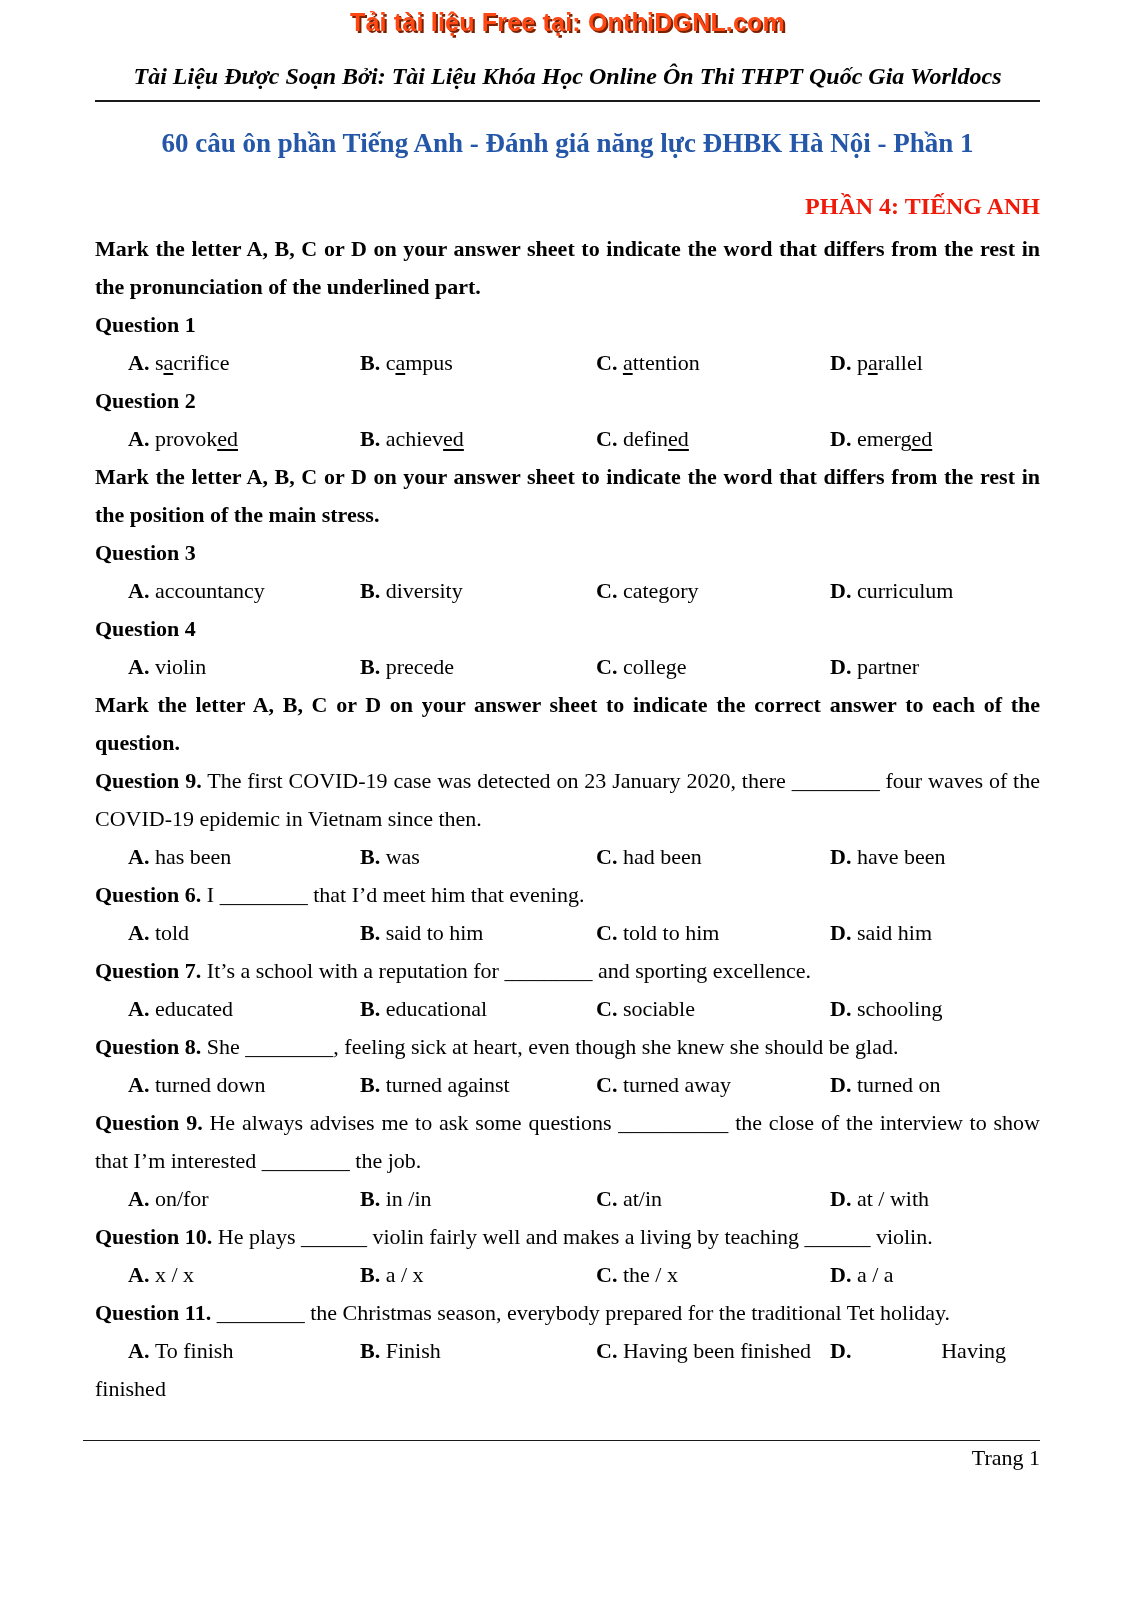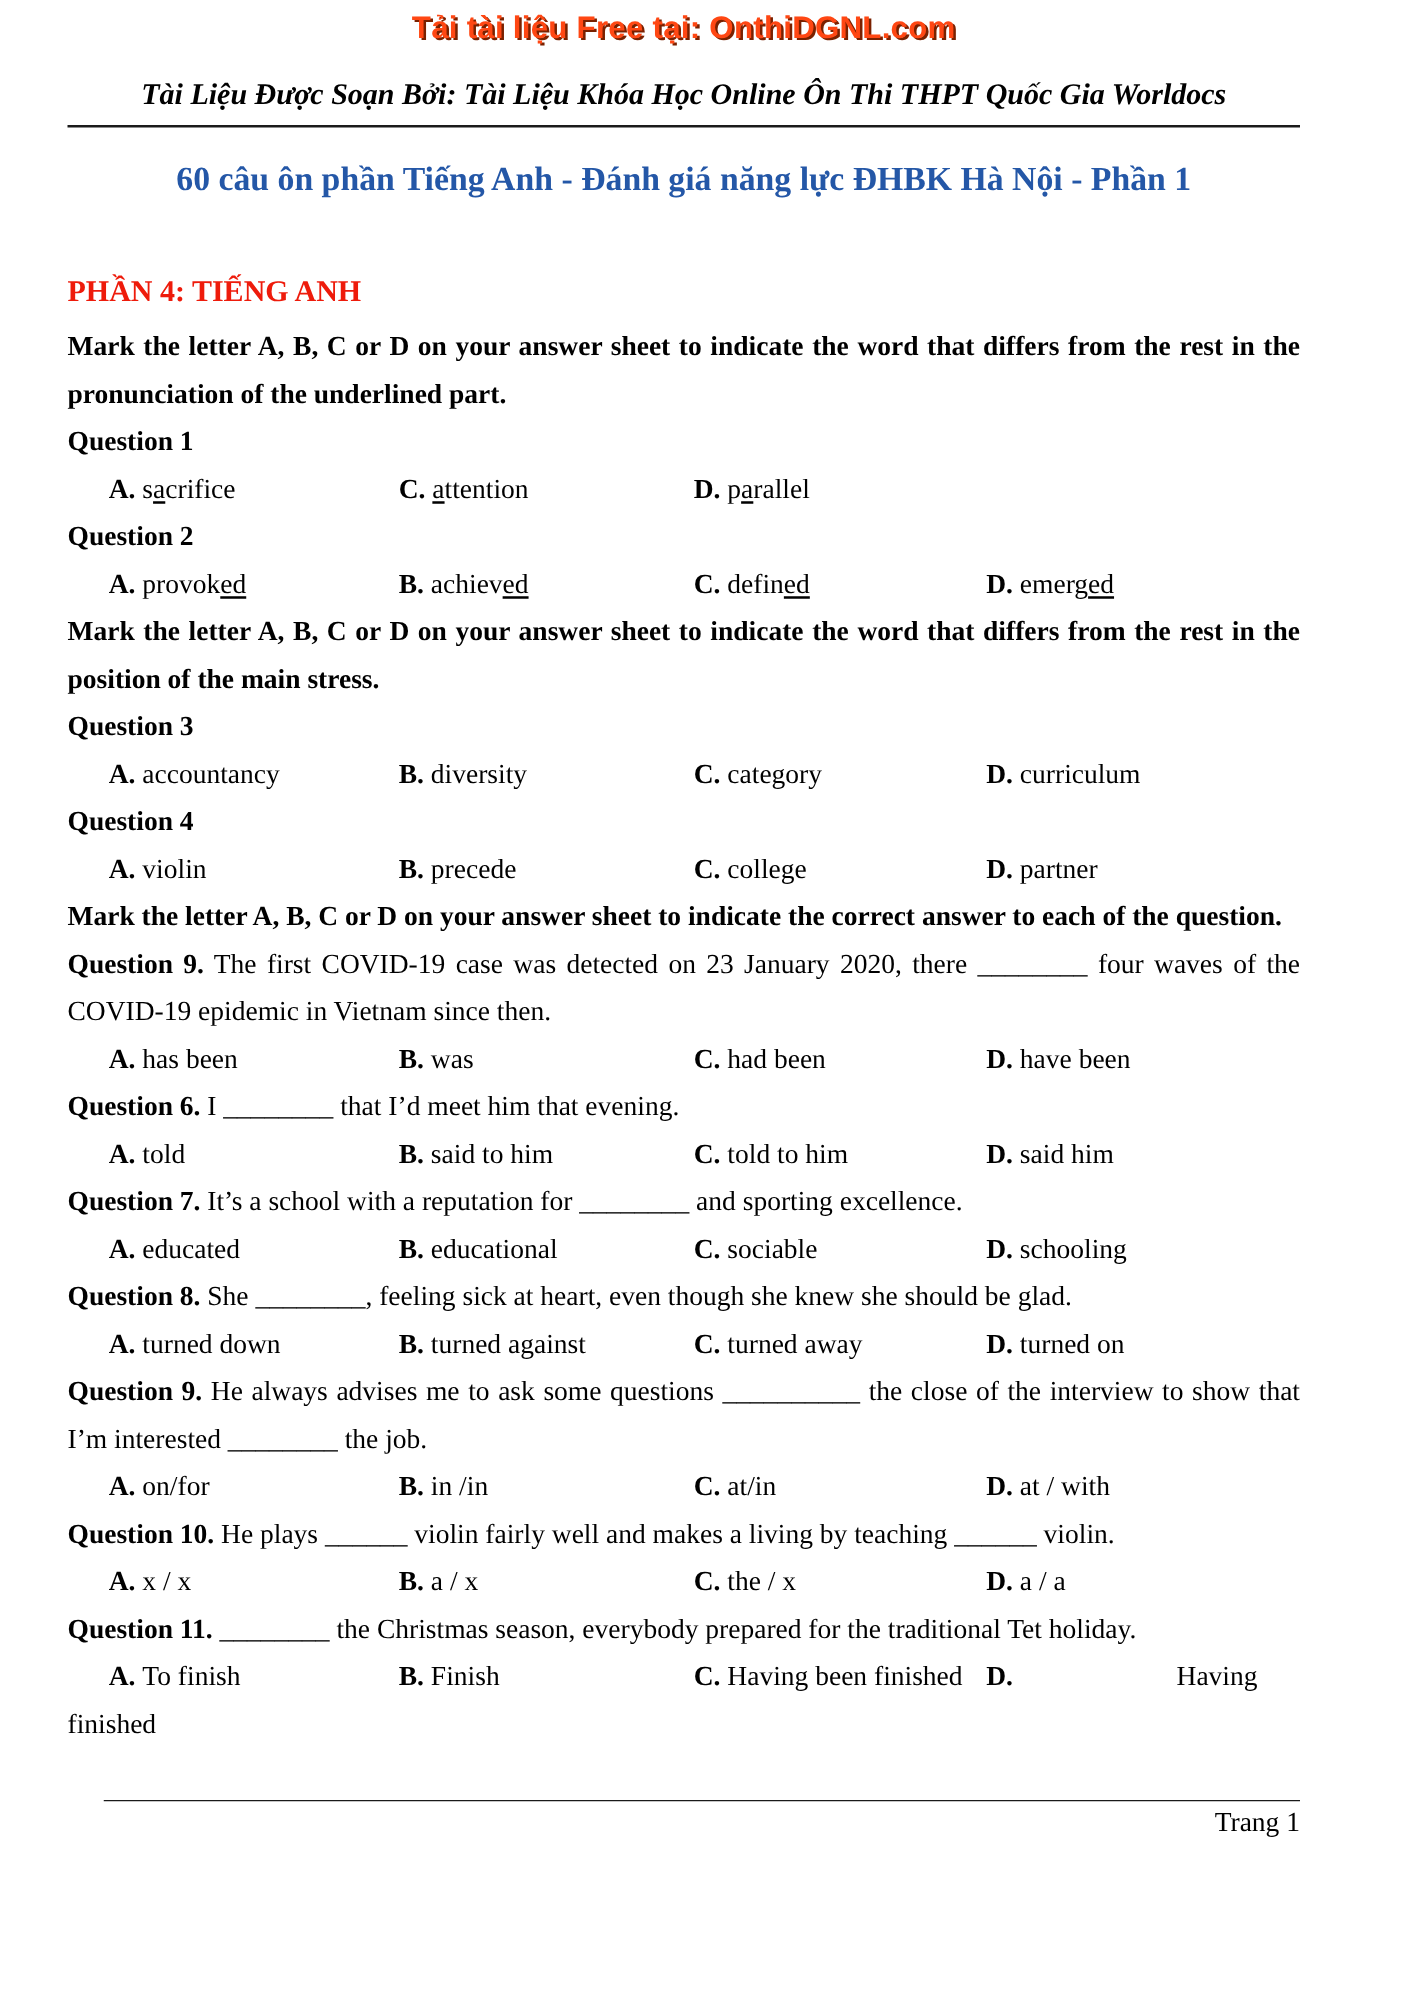--- a/index.html
+++ b/index.html
@@ -4,21 +4,21 @@
 <style>
   html,body{margin:0;padding:0;background:#ffffff;}
   .page{
     position:relative;
     width:1131px;height:1600px;
     margin:0 auto;
     background:#ffffff;
     font-family:"Liberation Serif", serif;
     color:#000;
     box-sizing:border-box;
-    padding:0 91px 0 54px;
+    padding:0 91px 0 95px;
     overflow:hidden;
   }
   .banner{
     padding-top:8px;
     text-align:center;
     font-family:"Liberation Sans", sans-serif;
     font-weight:700;
     font-size:25px;
     color:var(--banner-red,#ff4713);
     text-shadow:2px 2px 0 var(--banner-shadow,#7a2100);
@@ -34,22 +34,22 @@
     border-bottom:2px solid var(--rule,#1a1a1a);
   }
   .doc-title{
     margin-top:26px;
     text-align:center;
     font-weight:700;
     font-size:27px;
     color:var(--title-blue,#2457a7);
   }
   .section-title{
-    margin-top:62px;
-    text-align:left;
+    margin-top:34px;
+    text-align:right;
     font-weight:700;
     font-size:24px;
     color:var(--section-red,#ee1b0b);
   }
   .flow{
     margin-top:10px;
     font-size:22px;
     line-height:38px;
     font-family:Liberation Serif, serif;
   }
@@ -86,20 +86,21 @@
   <div class="header">
     <span>Tài Liệu Được Soạn Bởi: Tài Liệu Khóa Học Online Ôn Thi THPT Quốc Gia Worldocs</span>
   </div>
   <div class="doc-title">60 câu ôn phần Tiếng Anh - Đánh giá năng lực ĐHBK Hà Nội - Phần 1</div>
   <div class="section-title">PHẦN 4: TIẾNG ANH</div>
   <div class="flow" id="flow">
       <p class="instruction">Mark the letter A, B, C or D on your answer sheet to indicate the word that differs from the rest in the pronunciation of the underlined part.</p>
       <p class="q-label-line">Question 1</p>
       <div class="options">
         <div class="opt"><b class="opt-letter">A.</b>&nbsp;<span class="opt-text">s<span class="u">a</span>crifice</span></div>
+        <div class="opt"><b class="opt-letter">B.</b>&nbsp;<span class="opt-text">c<span class="u">a</span>mpus</span></div>
         <div class="opt"><b class="opt-letter">C.</b>&nbsp;<span class="opt-text"><span class="u">a</span>ttention</span></div>
         <div class="opt"><b class="opt-letter">D.</b>&nbsp;<span class="opt-text">p<span class="u">a</span>rallel</span></div>
       </div>
       <p class="q-label-line">Question 2</p>
       <div class="options">
         <div class="opt"><b class="opt-letter">A.</b>&nbsp;<span class="opt-text">provok<span class="u">ed</span></span></div>
         <div class="opt"><b class="opt-letter">B.</b>&nbsp;<span class="opt-text">achiev<span class="u">ed</span></span></div>
         <div class="opt"><b class="opt-letter">C.</b>&nbsp;<span class="opt-text">defin<span class="u">ed</span></span></div>
         <div class="opt"><b class="opt-letter">D.</b>&nbsp;<span class="opt-text">emerg<span class="u">ed</span></span></div>
       </div>

